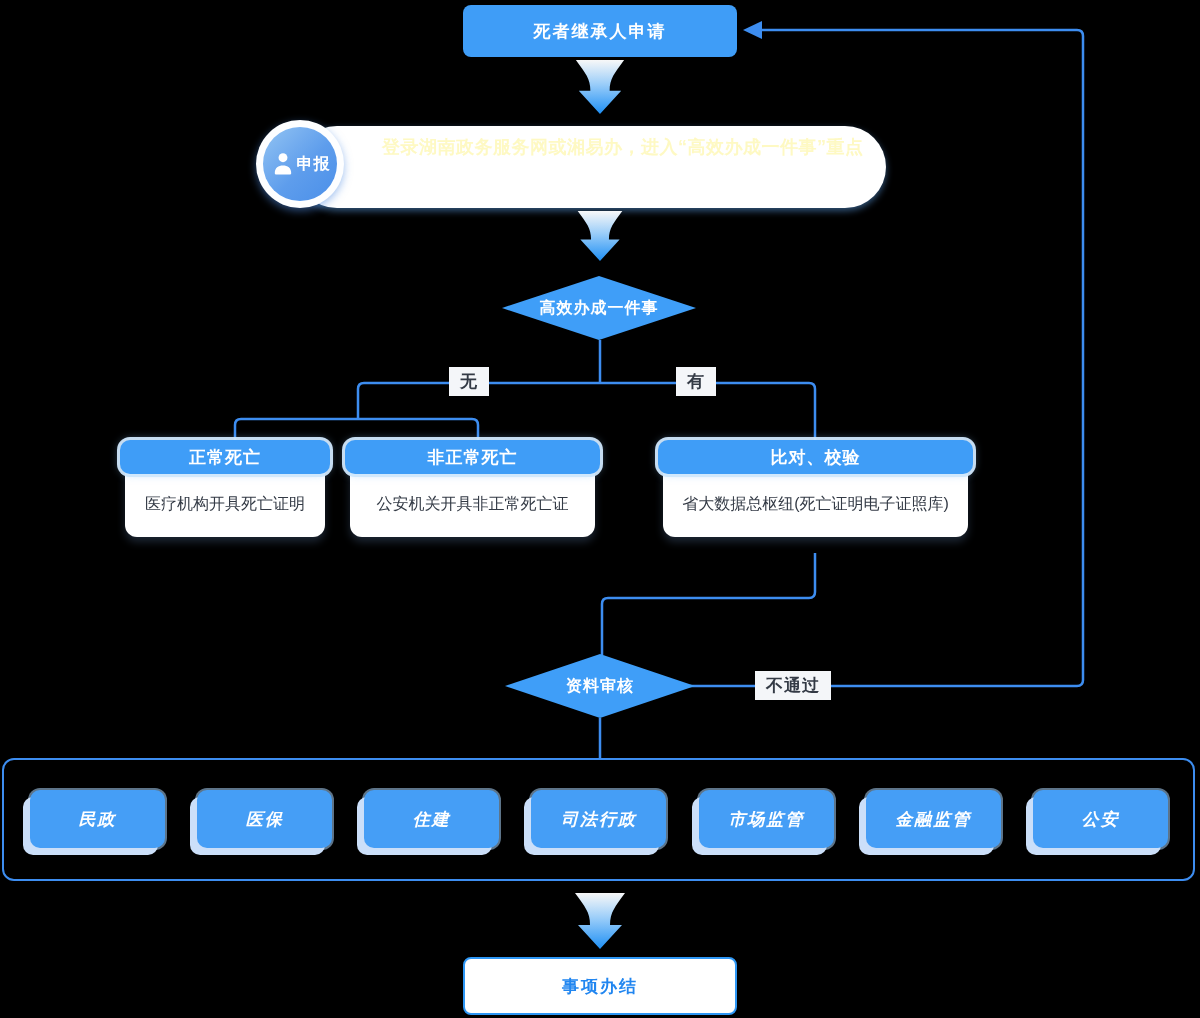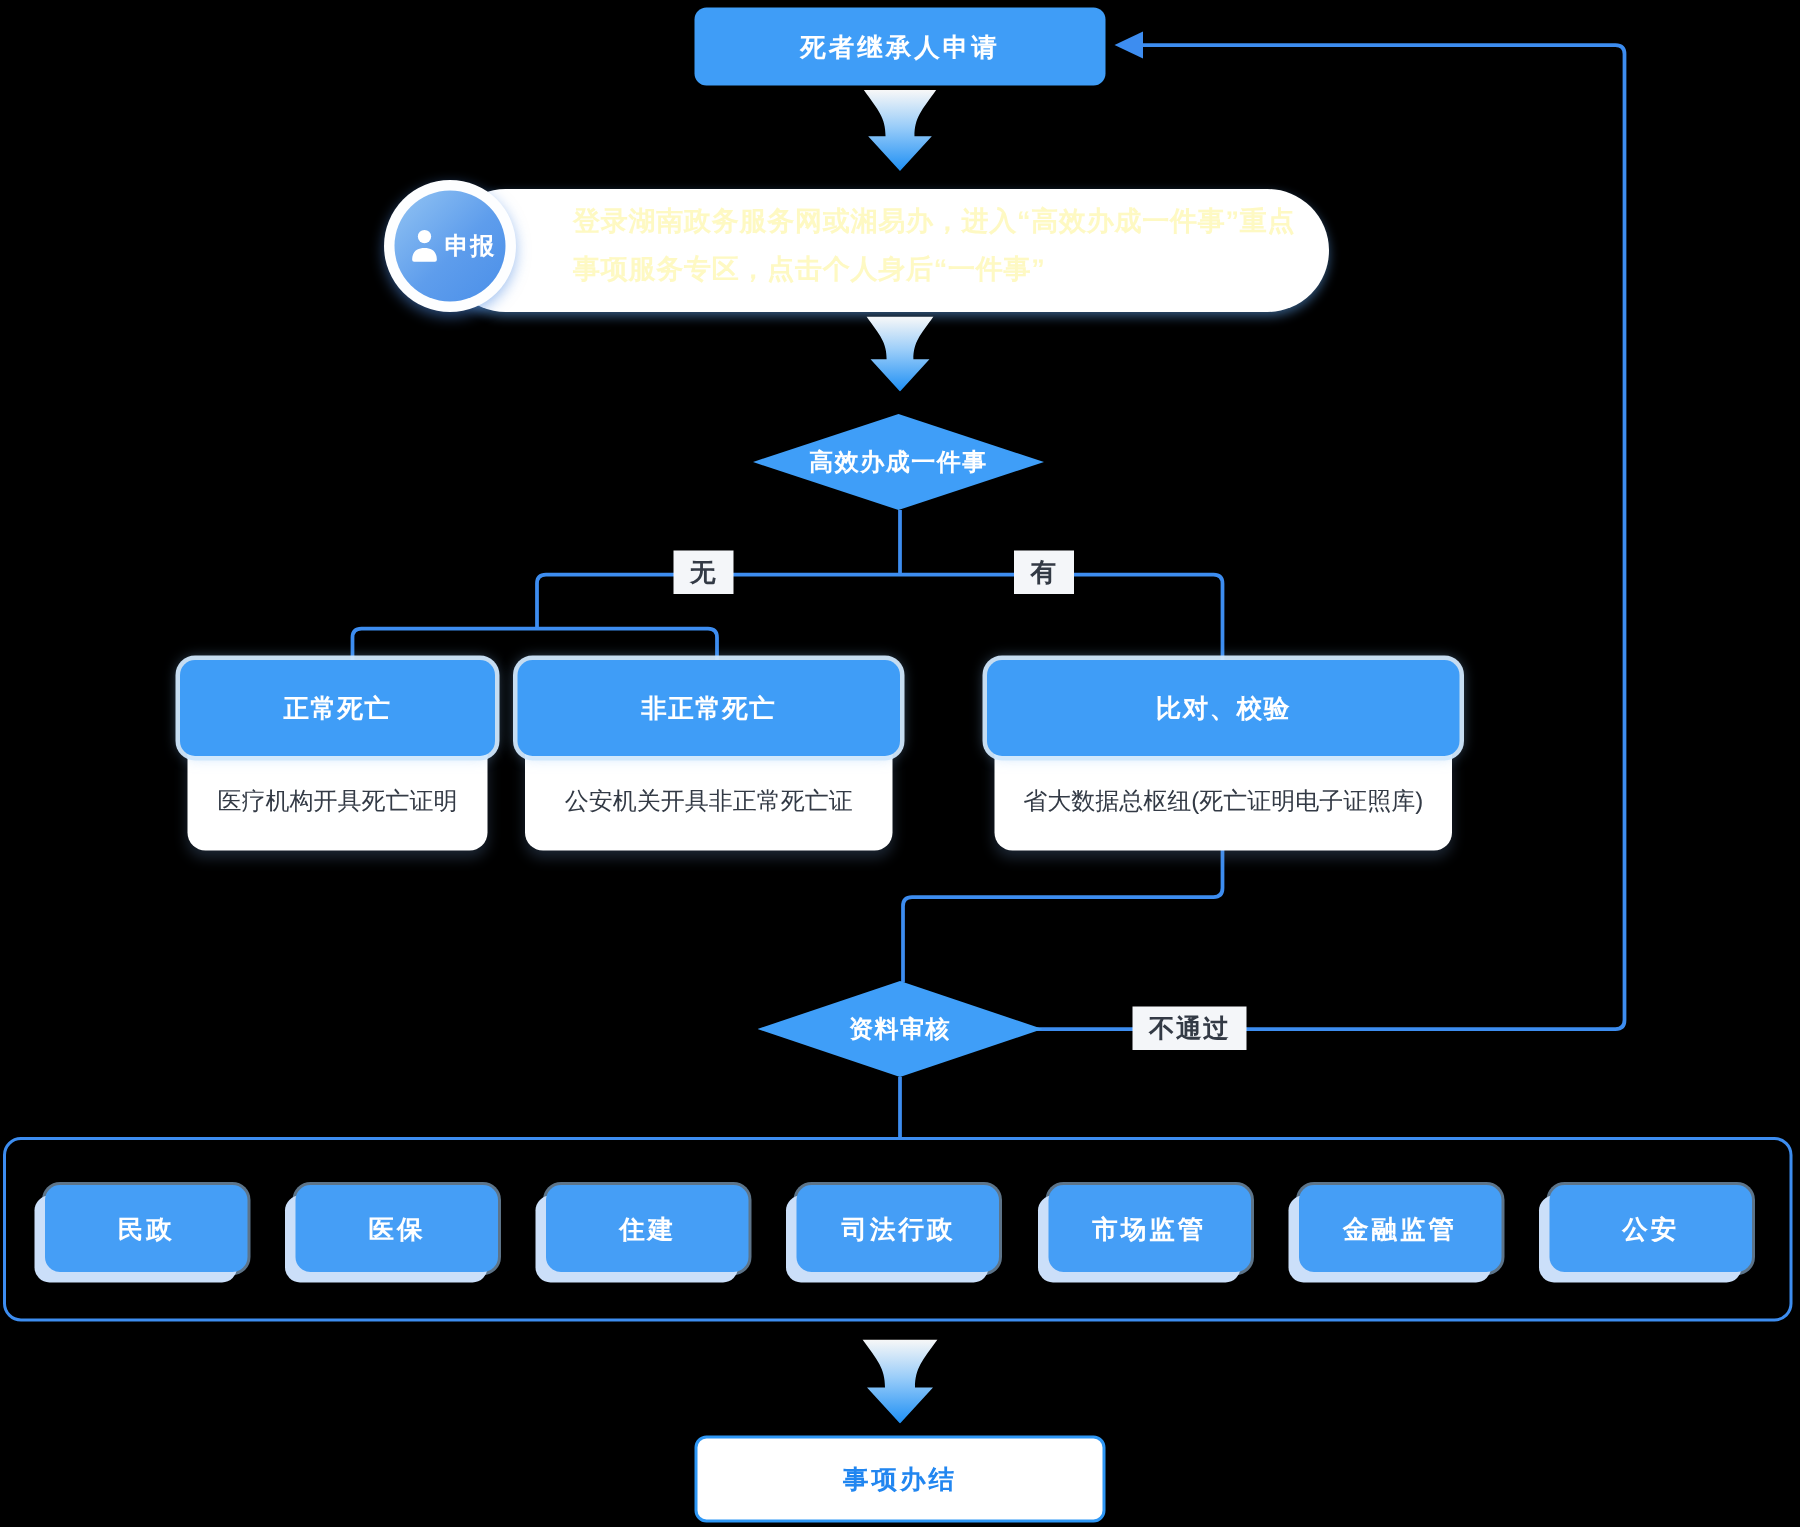--- a/index.html
+++ b/index.html
@@ -56,21 +56,21 @@
     background:#F4F6F9;color:#333A45;font-weight:bold;font-size:17px;
     padding:3px 11px;letter-spacing:1px;
   }
   #label-no{left:449px;top:367px;}
   #label-yes{left:676px;top:367px;}
   #label-fail{left:755px;top:671px;}
 
   
   .card{top:440px;height:113px;}
   .card-header{
-    position:relative;z-index:2;height:64px;border-radius:10px;background:#3F9DF7;
+    position:relative;z-index:2;height:34px;border-radius:10px;background:#3F9DF7;
     color:#fff;font-weight:bold;font-size:17px;letter-spacing:1px;
     display:flex;align-items:center;justify-content:center;
     box-shadow:0 0 0 3px rgba(208,231,252,.95), 0 0 10px rgba(140,195,250,.6);
   }
   .card-body{
     position:relative;z-index:1;margin:-8px 5px 0 5px;height:71px;background:#ffffff;
     border-radius:0 0 12px 12px;color:#333A45;font-size:16px;
     display:flex;align-items:flex-end;justify-content:center;padding-bottom:22px;
     box-sizing:border-box;box-shadow:0 5px 9px rgba(110,150,205,.25);
   }
@@ -85,20 +85,21 @@
   }
   #dept-row{
     position:absolute;left:26px;right:25px;top:30px;height:58px;
     display:flex;justify-content:space-between;
   }
   .dept{
     width:135px;height:58px;background:#459EF6;border-radius:10px;
     color:#fff;font-weight:bold;font-size:17px;letter-spacing:2px;
     display:flex;align-items:center;justify-content:center;
     box-shadow:-7px 7px 0 0 #CBDFF9, 0 0 0 2px rgba(170,212,250,.55);
+    font-style:italic;
   }
 
   
   #end-box{
     left:463px;top:957px;width:274px;height:58px;background:#ffffff;
     border:2px solid #2E97F5;border-radius:8px;box-sizing:border-box;
     color:#2186F0;font-weight:bold;font-size:17px;letter-spacing:2px;
     display:flex;align-items:center;justify-content:center;
   }
 </style>
@@ -137,21 +138,20 @@
 
   <div class="abs node-blue" id="start-box">死者继承人申请</div>
 
   <svg class="grad-arrow" style="top:60px" width="64" height="54" viewBox="0 0 64 56">
     <path d="M7,0 C17,14 22,19 22,32 L10,32 L32,56 L54,32 L42,32 C42,19 47,14 57,0 Z" fill="url(#gradArrow)"></path>
   </svg>
 
   <div class="abs pill"></div>
   <div class="pill-text">
     <div>登录湖南政务服务网或湘易办，进入“高效办成一件事”重点</div>
-    <div>事项服务专区，点击个人身后“一件事”</div>
   </div>
   <div class="abs badge-circle-outer">
     <div class="badge-circle">
       <svg width="26" height="24" viewBox="0 0 24 22">
         <circle cx="12" cy="5.2" r="4.1" fill="#fff"></circle>
         <path d="M4.4 19.5 c0-5.3 3.4-7.2 7.6-7.2 s7.6 1.9 7.6 7.2 q0 1.2 -1.2 1.2 h-12.8 q-1.2 0 -1.2 -1.2 z" fill="#fff"></path>
       </svg>
       <div class="badge-label">申报</div>
     </div>
   </div>

